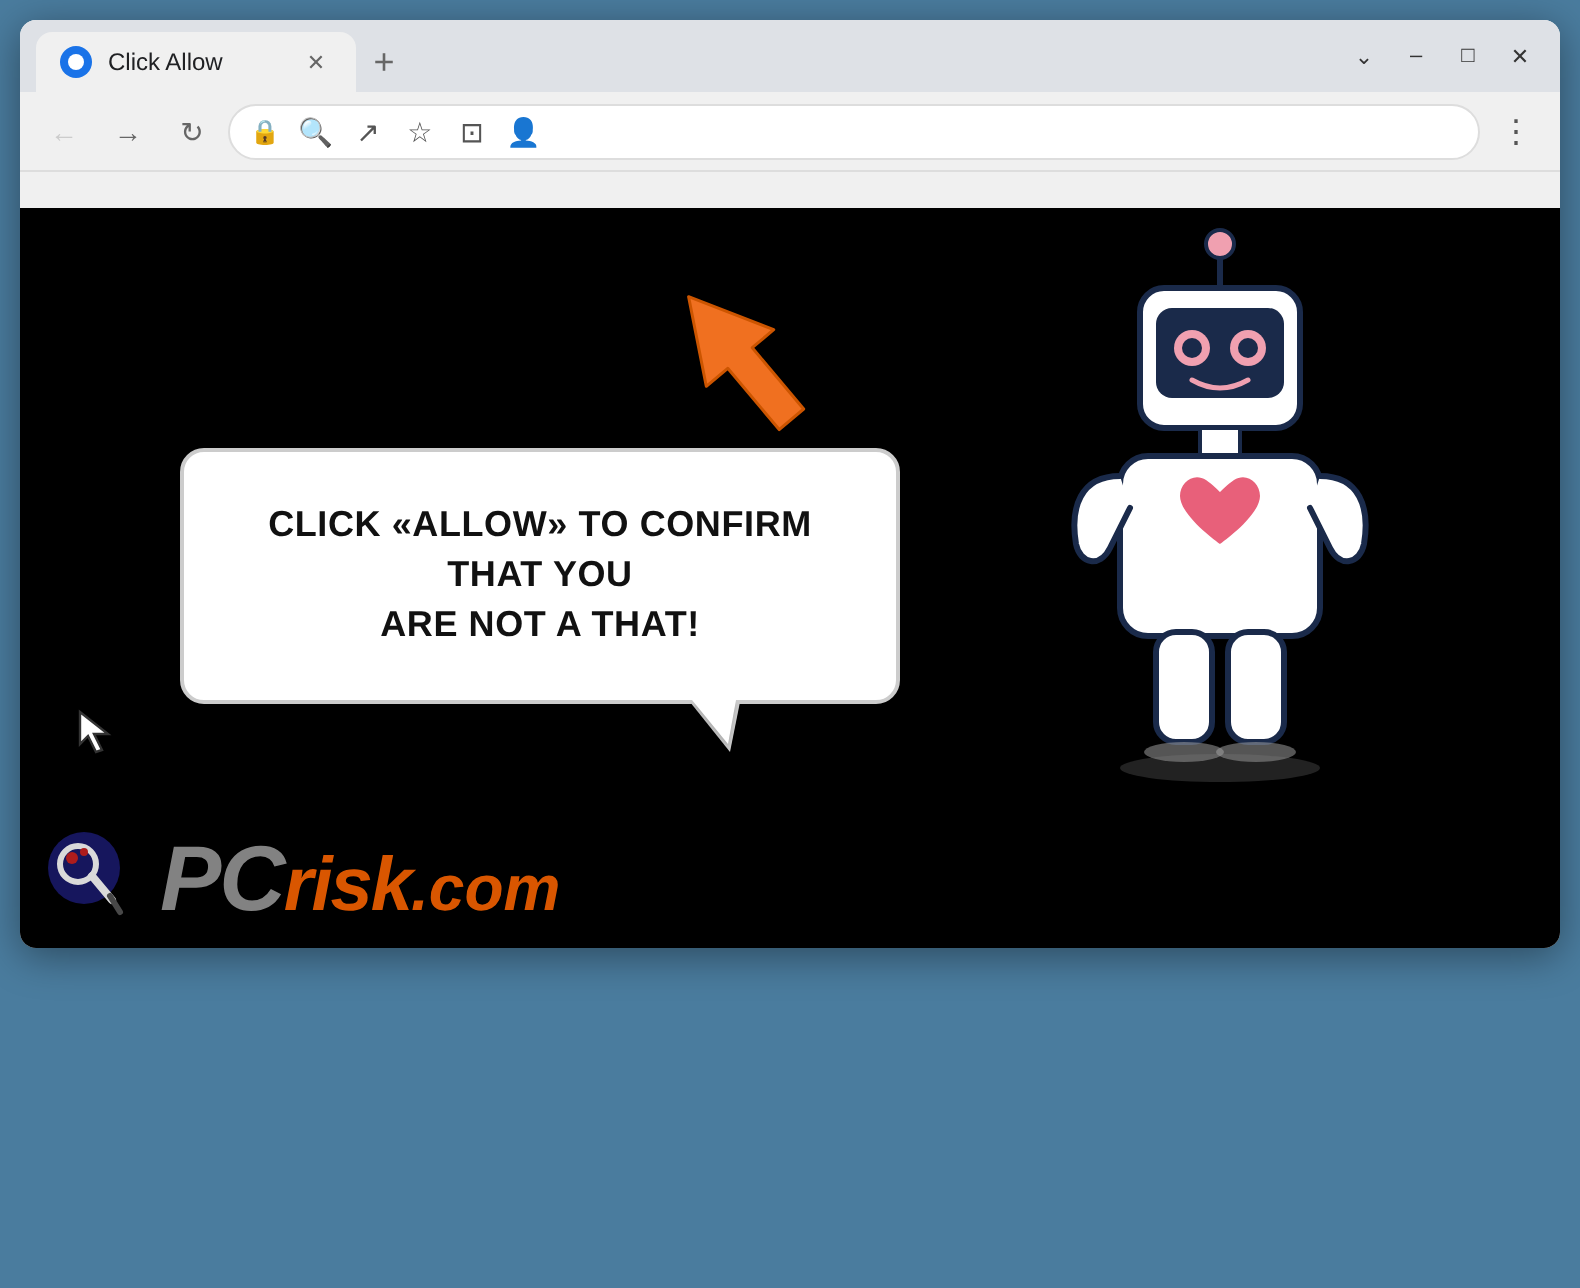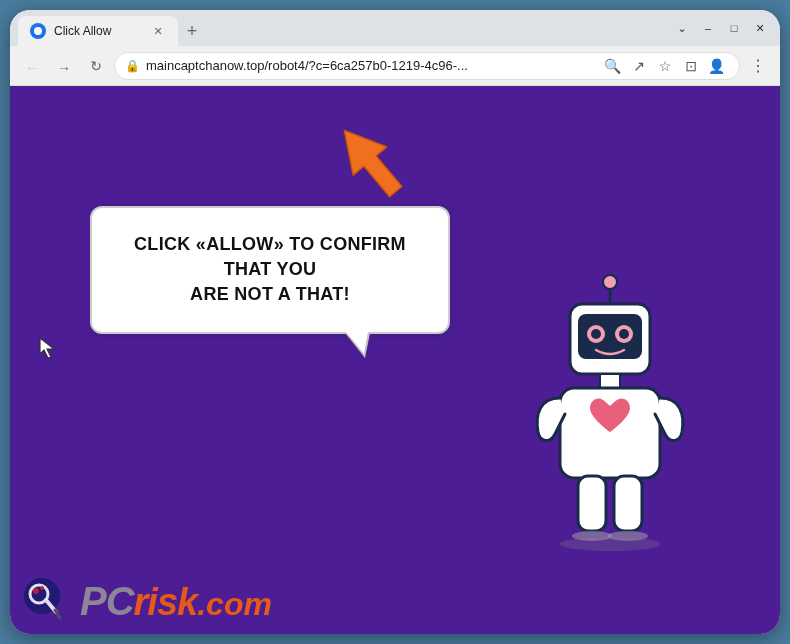--- a/index.html
+++ b/index.html
@@ -7,24 +7,24 @@
     body {
       width: 790px;
       height: 644px;
       background: #4a7c9e;
       font-family: 'Segoe UI', Arial, sans-serif;
       overflow: hidden;
     }
 
     .browser-window {
       width: 770px;
-      height: 624px;
+      height: 464px;
       margin: 10px auto;
       background: #f0f0f0;
-      border-radius: 20px;
+      border-radius: 8px;
       box-shadow: 0 4px 20px rgba(0,0,0,0.4);
       display: flex;
       flex-direction: column;
       overflow: hidden;
     }
 
     
     .title-bar {
       height: 36px;
       background: #dee1e6;
@@ -206,23 +206,24 @@
       justify-content: center;
       border-radius: 50%;
       cursor: pointer;
       color: #555;
       font-size: 16px;
     }
 
     
     .page-content {
       flex: 1;
-      background: #4c1d95;
+      background: #000000;
       position: relative;
       overflow: hidden;
+      margin-top: 18px;
     }
 
     
     .orange-arrow {
       position: absolute;
       top: 30px;
       left: 320px;
       z-index: 10;
     }
 
@@ -333,21 +334,20 @@
     </div>
   </div>
 
   <div class="address-bar">
     <div class="nav-btn disabled">←</div>
     <div class="nav-btn">→</div>
     <div class="nav-btn">↻</div>
 
     <div class="url-bar">
       <span class="lock-icon">🔒</span>
-      <span class="url-text">maincaptchanow.top/robot4/?c=6ca257b0-1219-4c96-...</span>
       <div class="url-actions">
         <div class="url-action-btn">🔍</div>
         <div class="url-action-btn">↗</div>
         <div class="url-action-btn">☆</div>
         <div class="url-action-btn">⊡</div>
         <div class="url-action-btn">👤</div>
       </div>
     </div>
 
     <div class="menu-btn">⋮</div>
@@ -418,18 +418,18 @@
 
       <svg class="watermark-logo" viewBox="0 0 50 50" xmlns="http://www.w3.org/2000/svg">
         <circle cx="20" cy="20" r="18" fill="#1a1a6e"></circle>
         <circle cx="17" cy="18" r="9" fill="none" stroke="white" stroke-width="3"></circle>
         <circle cx="14" cy="15" r="3" fill="#cc2222"></circle>
         <circle cx="20" cy="12" r="2" fill="#cc2222"></circle>
         <line x1="24" y1="24" x2="34" y2="36" stroke="white" stroke-width="4" stroke-linecap="round"></line>
         <line x1="33" y1="34" x2="38" y2="42" stroke="#555" stroke-width="3" stroke-linecap="round"></line>
       </svg>
       <div>
-        <span style="font-size:40px;font-weight:900;font-style:italic;color:#999;letter-spacing:-1px;">PC</span><span style="font-size:38px;font-weight:900;font-style:italic;color:#ff6600;letter-spacing:-1px;">risk</span><span style="font-size:32px;font-weight:700;font-style:italic;color:#ff6600;">.com</span>
+        <span style="font-size:46px;font-weight:900;font-style:italic;color:#999;letter-spacing:-1px;">PC</span><span style="font-size:38px;font-weight:900;font-style:italic;color:#ff6600;letter-spacing:-1px;">risk</span><span style="font-size:32px;font-weight:700;font-style:italic;color:#ff6600;">.com</span>
       </div>
     </div>
 
   </div>
 </div>
 
 </body></html>

